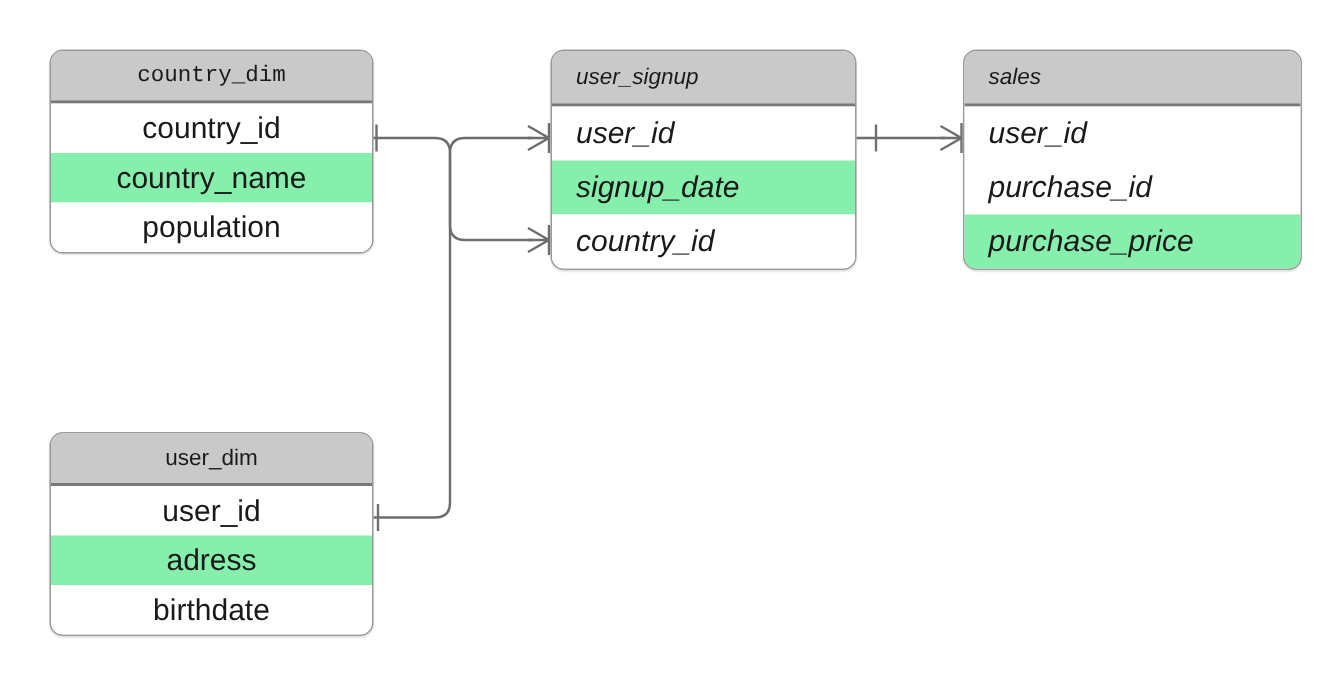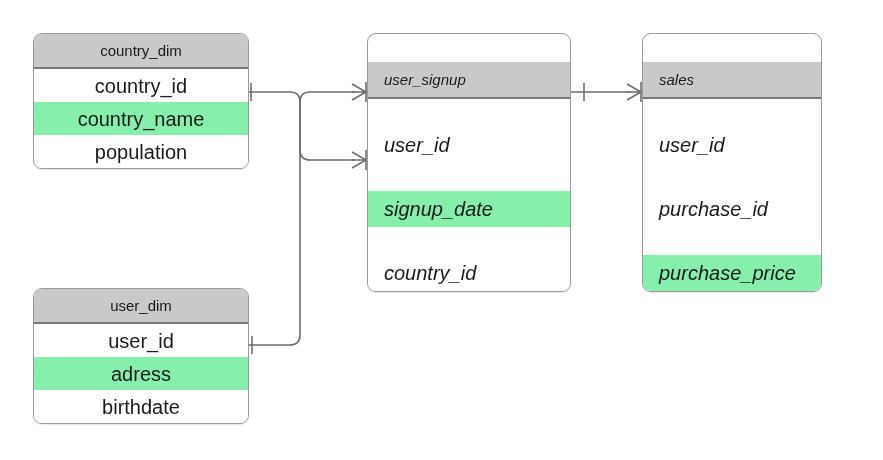--- a/index.html
+++ b/index.html
@@ -45,37 +45,36 @@
   
   .t-center .thead,
   .t-center .trow{justify-content:center;text-align:center;}
 
   
   .t-italic .thead,
   .t-italic .trow{
     font-style:italic;
     justify-content:flex-start;
     padding-left:16px;
-    margin-top:28px;
   }
 
   
   #tbl-country_dim{left:33px;top:33px;width:216px;}
-  #tbl-country_dim .thead{height:35px;}
+  #tbl-country_dim .thead{height:35px;font-family:Liberation Mono, monospace;}
   #tbl-country_dim .trow{height:33px;}
 
   #tbl-user_dim{left:33px;top:288px;width:216px;}
   #tbl-user_dim .thead{height:35px;}
   #tbl-user_dim .trow{height:33px;}
 
   #tbl-user_signup{left:367px;top:33px;width:204px;}
   #tbl-user_signup .thead{height:37px;}
   #tbl-user_signup .trow{height:36px;}
 
-  #tbl-sales{left:642px;top:33px;width:180px;}
+  #tbl-sales{left:642px;top:33px;width:226px;}
   #tbl-sales .thead{height:37px;}
   #tbl-sales .trow{height:36px;}
 
   svg#links{position:absolute;left:0;top:0;width:883px;height:460px;z-index:1;}
   svg#links path,svg#links line{
     fill:none;stroke:#6e6e6e;stroke-width:1.6;
     stroke-linecap:butt;stroke-linejoin:round;
   }
 </style>
 </head>

